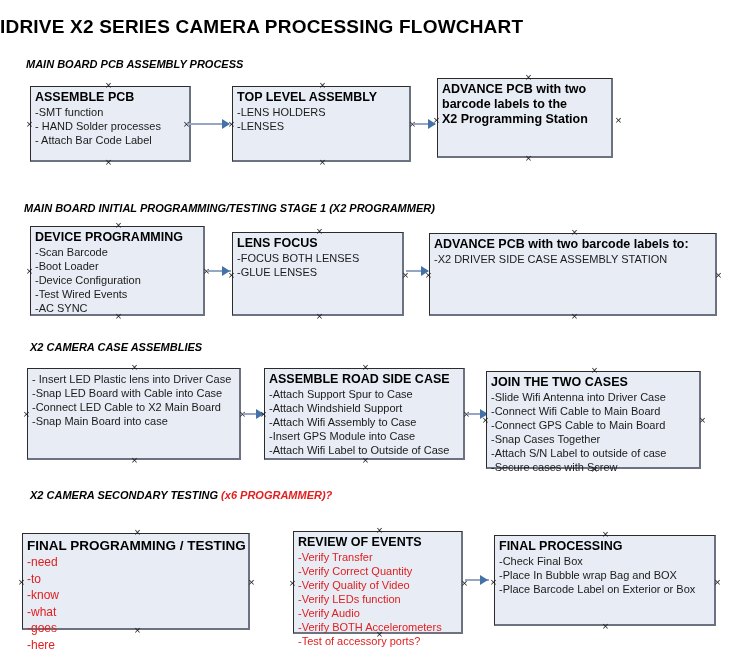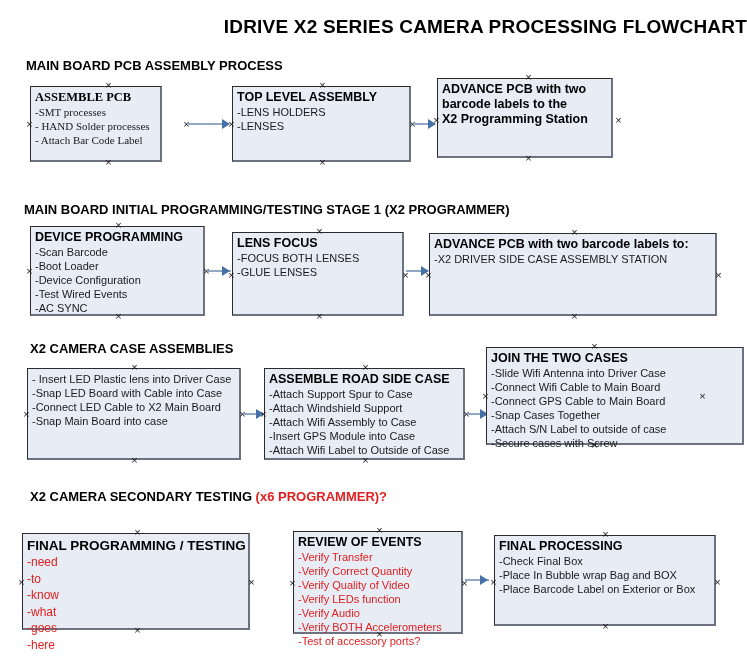--- a/index.html
+++ b/index.html
@@ -9,29 +9,30 @@
     font-family:"Liberation Sans", sans-serif;
     position:relative;
     overflow:hidden;
     -webkit-font-smoothing:antialiased;
   }
   .canvas{position:absolute;left:0;top:0;width:747px;height:662px;}
 
   .doc-title{
     position:absolute;
     left:0;top:16px;width:747px;
-    text-align:right;
+    text-align:left;
     font-size:19px;font-weight:bold;color:#000000;
     letter-spacing:.2px;
   }
 
   .section-head{
     position:absolute;
-    font-size:13px;font-weight:bold;color:#000000;
+    font-size:11px;font-weight:bold;color:#000000;
     white-space:nowrap;
+    font-style:italic;
   }
   .section-head .accent{color:#e02020;}
 
   
   .box{
     position:absolute;
     background:#e7ecf5;
     border:1px solid #2b2b2b;
     border-right:2px solid #6d7280;
     border-bottom:2px solid #6d7280;
@@ -78,23 +79,23 @@
 <body>
 
 <div class="canvas">
 
   <div class="doc-title">IDRIVE X2  SERIES CAMERA PROCESSING FLOWCHART</div>
 
   <div class="section-head" style="left:26px;top:58px;">
     <span>MAIN BOARD PCB ASSEMBLY PROCESS</span>
   </div>
 
-  <div class="box" style="left:30px;top:86px;width:132px;height:76px;font-family:Liberation Serif, serif;">
+  <div class="box" style="left:30px;top:86px;width:161px;height:76px;">
     <div class="box-title">ASSEMBLE PCB</div>
-    <div class="box-line">-SMT processes</div>
+    <div class="box-line">-SMT function</div>
     <div class="box-line">- HAND Solder processes</div>
     <div class="box-line">- Attach Bar Code Label</div>
     <span class="hx" style="left:73px;top:-6px;"></span>
     <span class="hx" style="left:-6px;top:33px;"></span>
     <span class="hx" style="left:151px;top:33px;"></span>
     <span class="hx" style="left:73px;top:71px;"></span>
   </div>
 
   <div class="conn" style="left:187px;top:123px;width:42px;"></div>
   <div class="arrow" style="left:222px;top:119px;"></div>
@@ -191,21 +192,21 @@
     <div class="box-line">-Attach Wifi Label to Outside of Case</div>
     <span class="hx" style="left:96px;top:-6px;"></span>
     <span class="hx" style="left:-6px;top:41px;"></span>
     <span class="hx" style="left:197px;top:41px;"></span>
     <span class="hx" style="left:96px;top:87px;"></span>
   </div>
 
   <div class="conn" style="left:467px;top:413px;width:20px;"></div>
   <div class="arrow" style="left:480px;top:409px;"></div>
 
-  <div class="box" style="left:486px;top:347px;width:258px;height:98px;">
+  <div class="box" style="left:486px;top:371px;width:215px;height:98px;">
     <div class="box-title">JOIN THE TWO CASES</div>
     <div class="box-line">-Slide Wifi Antenna into Driver Case</div>
     <div class="box-line">-Connect Wifi Cable to Main Board</div>
     <div class="box-line">-Connect GPS Cable to Main Board</div>
     <div class="box-line">-Snap Cases Together</div>
     <div class="box-line">-Attach S/N Label to outside of case</div>
     <div class="box-line">-Secure cases with Screw</div>
     <span class="hx" style="left:103px;top:-6px;"></span>
     <span class="hx" style="left:-6px;top:44px;"></span>
     <span class="hx" style="left:211px;top:44px;"></span>

